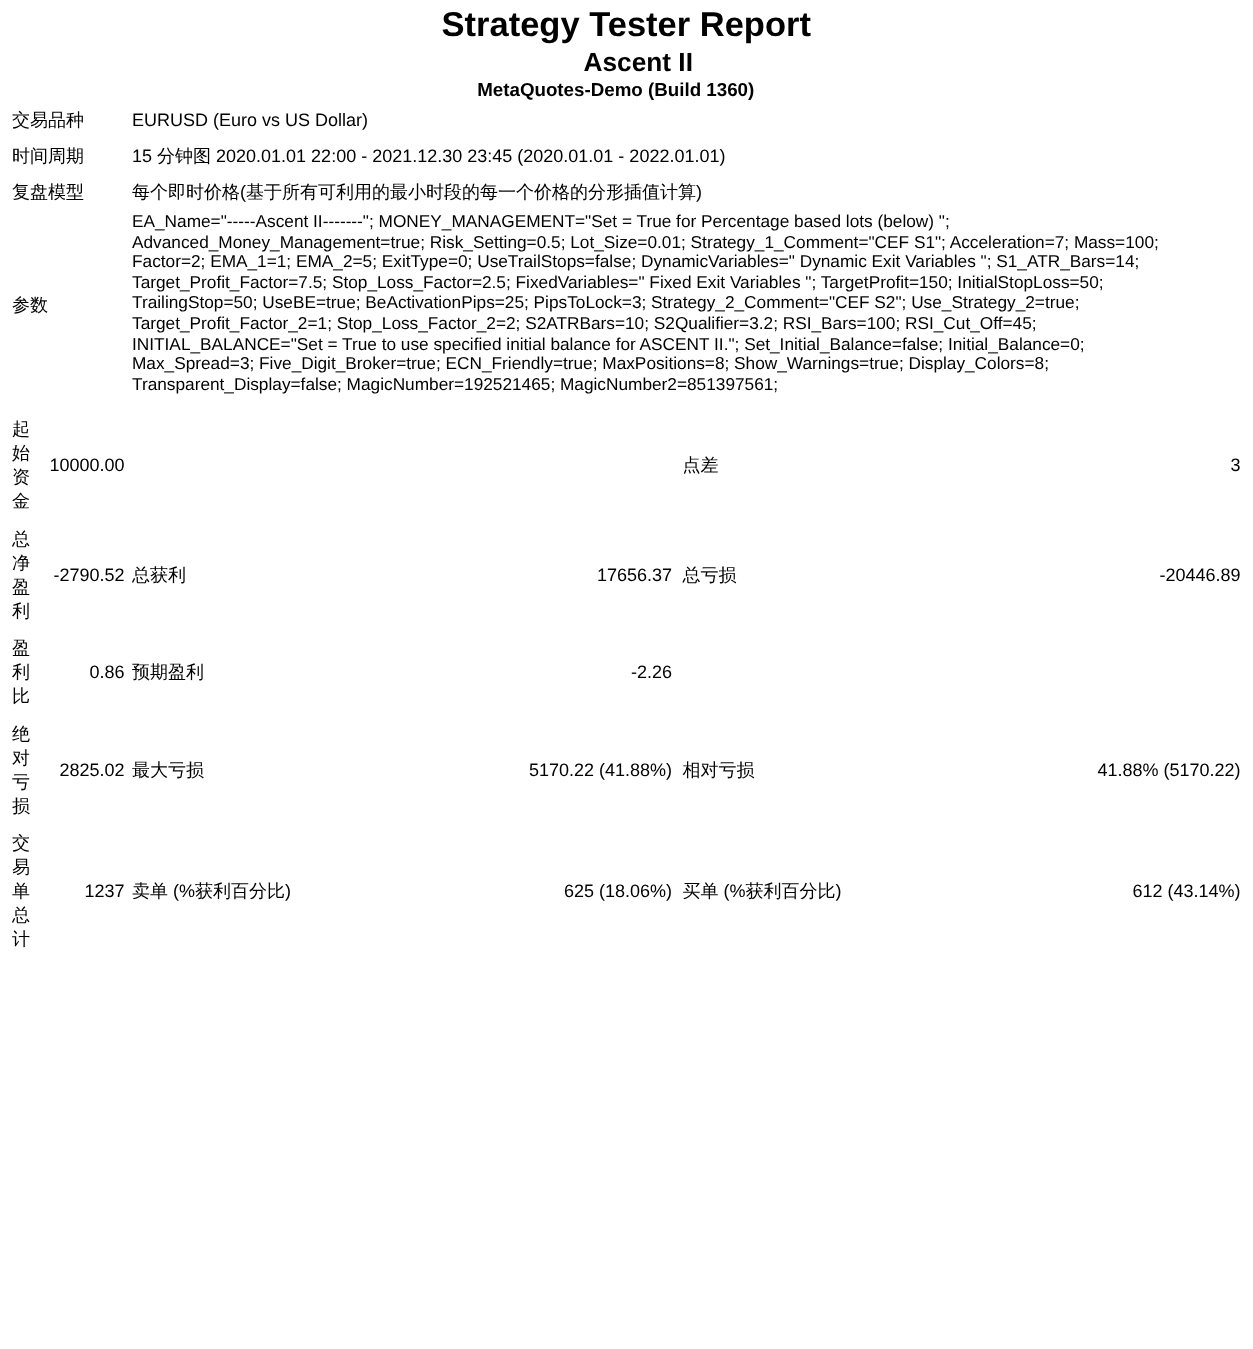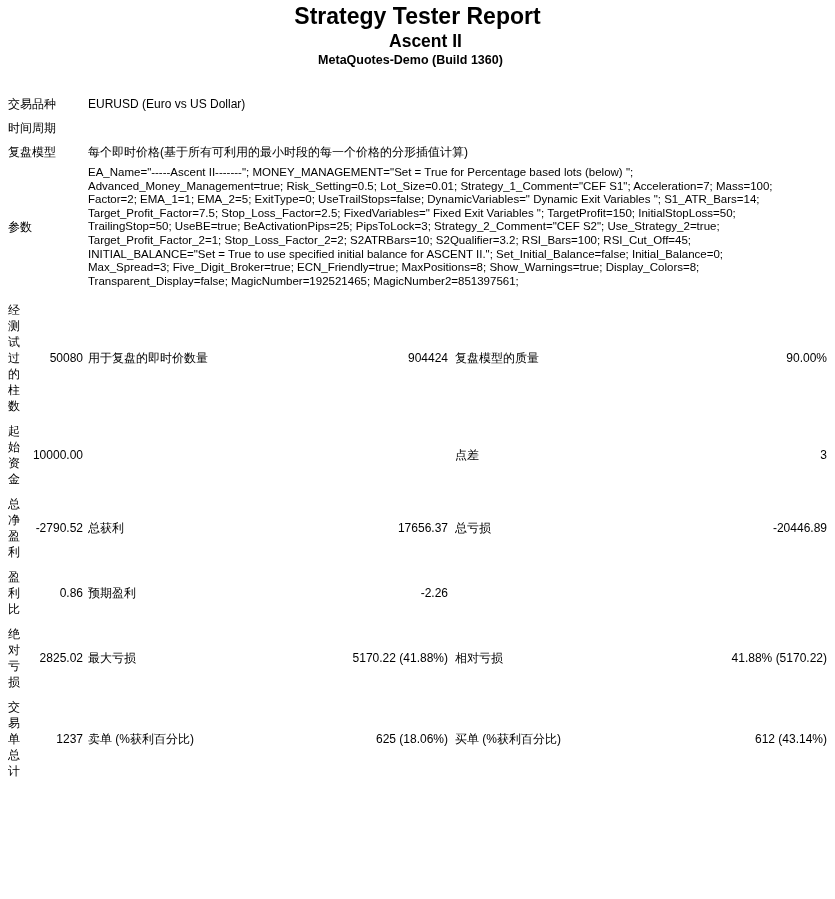--- a/index.html
+++ b/index.html
@@ -21,21 +21,21 @@
     text-align: center;
     font-family: Liberation Sans, sans-serif;
     font-weight: bold;
     padding-top: 3px;
   }
   .report-title    { font-size: 23px; line-height: 26px; margin: 0; }
   .report-subtitle { font-size: 17.5px; line-height: 20px; margin: 2px 0 0 16px; }
   .report-server   { font-size: 12.5px; line-height: 15px; margin: 2px 14px 0 0; }
 
   
-  .info-table { margin-top: 24px; }
+  .info-table { }
   .info-row {
     display: flex;
     align-items: flex-start;
     padding: 5px 0;
   }
   .info-row.param-row { align-items: center; padding: 2px 0; }
   .info-label {
     width: 80px;
     padding-left: 8px;
     flex: 0 0 auto;
@@ -86,20 +86,21 @@
 
 <div class="info-table">
 
   <div class="info-row">
     <div class="info-label">交易品种</div>
     <div class="info-value">EURUSD (Euro vs US Dollar)</div>
   </div>
 
   <div class="info-row">
     <div class="info-label">时间周期</div>
+    <div class="info-value">15 分钟图 2020.01.01 22:00 - 2021.12.30 23:45 (2020.01.01 - 2022.01.01)</div>
   </div>
 
   <div class="info-row">
     <div class="info-label">复盘模型</div>
     <div class="info-value">每个即时价格(基于所有可利用的最小时段的每一个价格的分形插值计算)</div>
   </div>
 
   <div class="info-row param-row">
     <div class="info-label">参数</div>
     <div class="info-value param-value">EA_Name="-----Ascent II-------"; MONEY_MANAGEMENT="Set = True for Percentage based lots (below) ";
@@ -110,30 +111,20 @@
 Target_Profit_Factor_2=1; Stop_Loss_Factor_2=2; S2ATRBars=10; S2Qualifier=3.2; RSI_Bars=100; RSI_Cut_Off=45;
 INITIAL_BALANCE="Set = True to use specified initial balance for ASCENT II."; Set_Initial_Balance=false; Initial_Balance=0;
 Max_Spread=3; Five_Digit_Broker=true; ECN_Friendly=true; MaxPositions=8; Show_Warnings=true; Display_Colors=8;
 Transparent_Display=false; MagicNumber=192521465; MagicNumber2=851397561;</div>
   </div>
 
 </div>
 
 <div class="stats-table">
 
-  <div class="stat-row">
-    <div class="cell vcell">
-        <span class="vlabel">经测试过的柱数</span>
-      </div>
-    <div class="cell v1">50080</div>
-    <div class="cell l1">用于复盘的即时价数量</div>
-    <div class="cell v2">904424</div>
-    <div class="cell l2">复盘模型的质量</div>
-    <div class="cell v3">90.00%</div>
-  </div>
 
 
   <div class="stat-row">
     <div class="cell vcell">
         <span class="vlabel">起始资金</span>
       </div>
     <div class="cell v1">10000.00</div>
     <div class="cell l1"></div>
     <div class="cell v2"></div>
     <div class="cell l2">点差</div>

